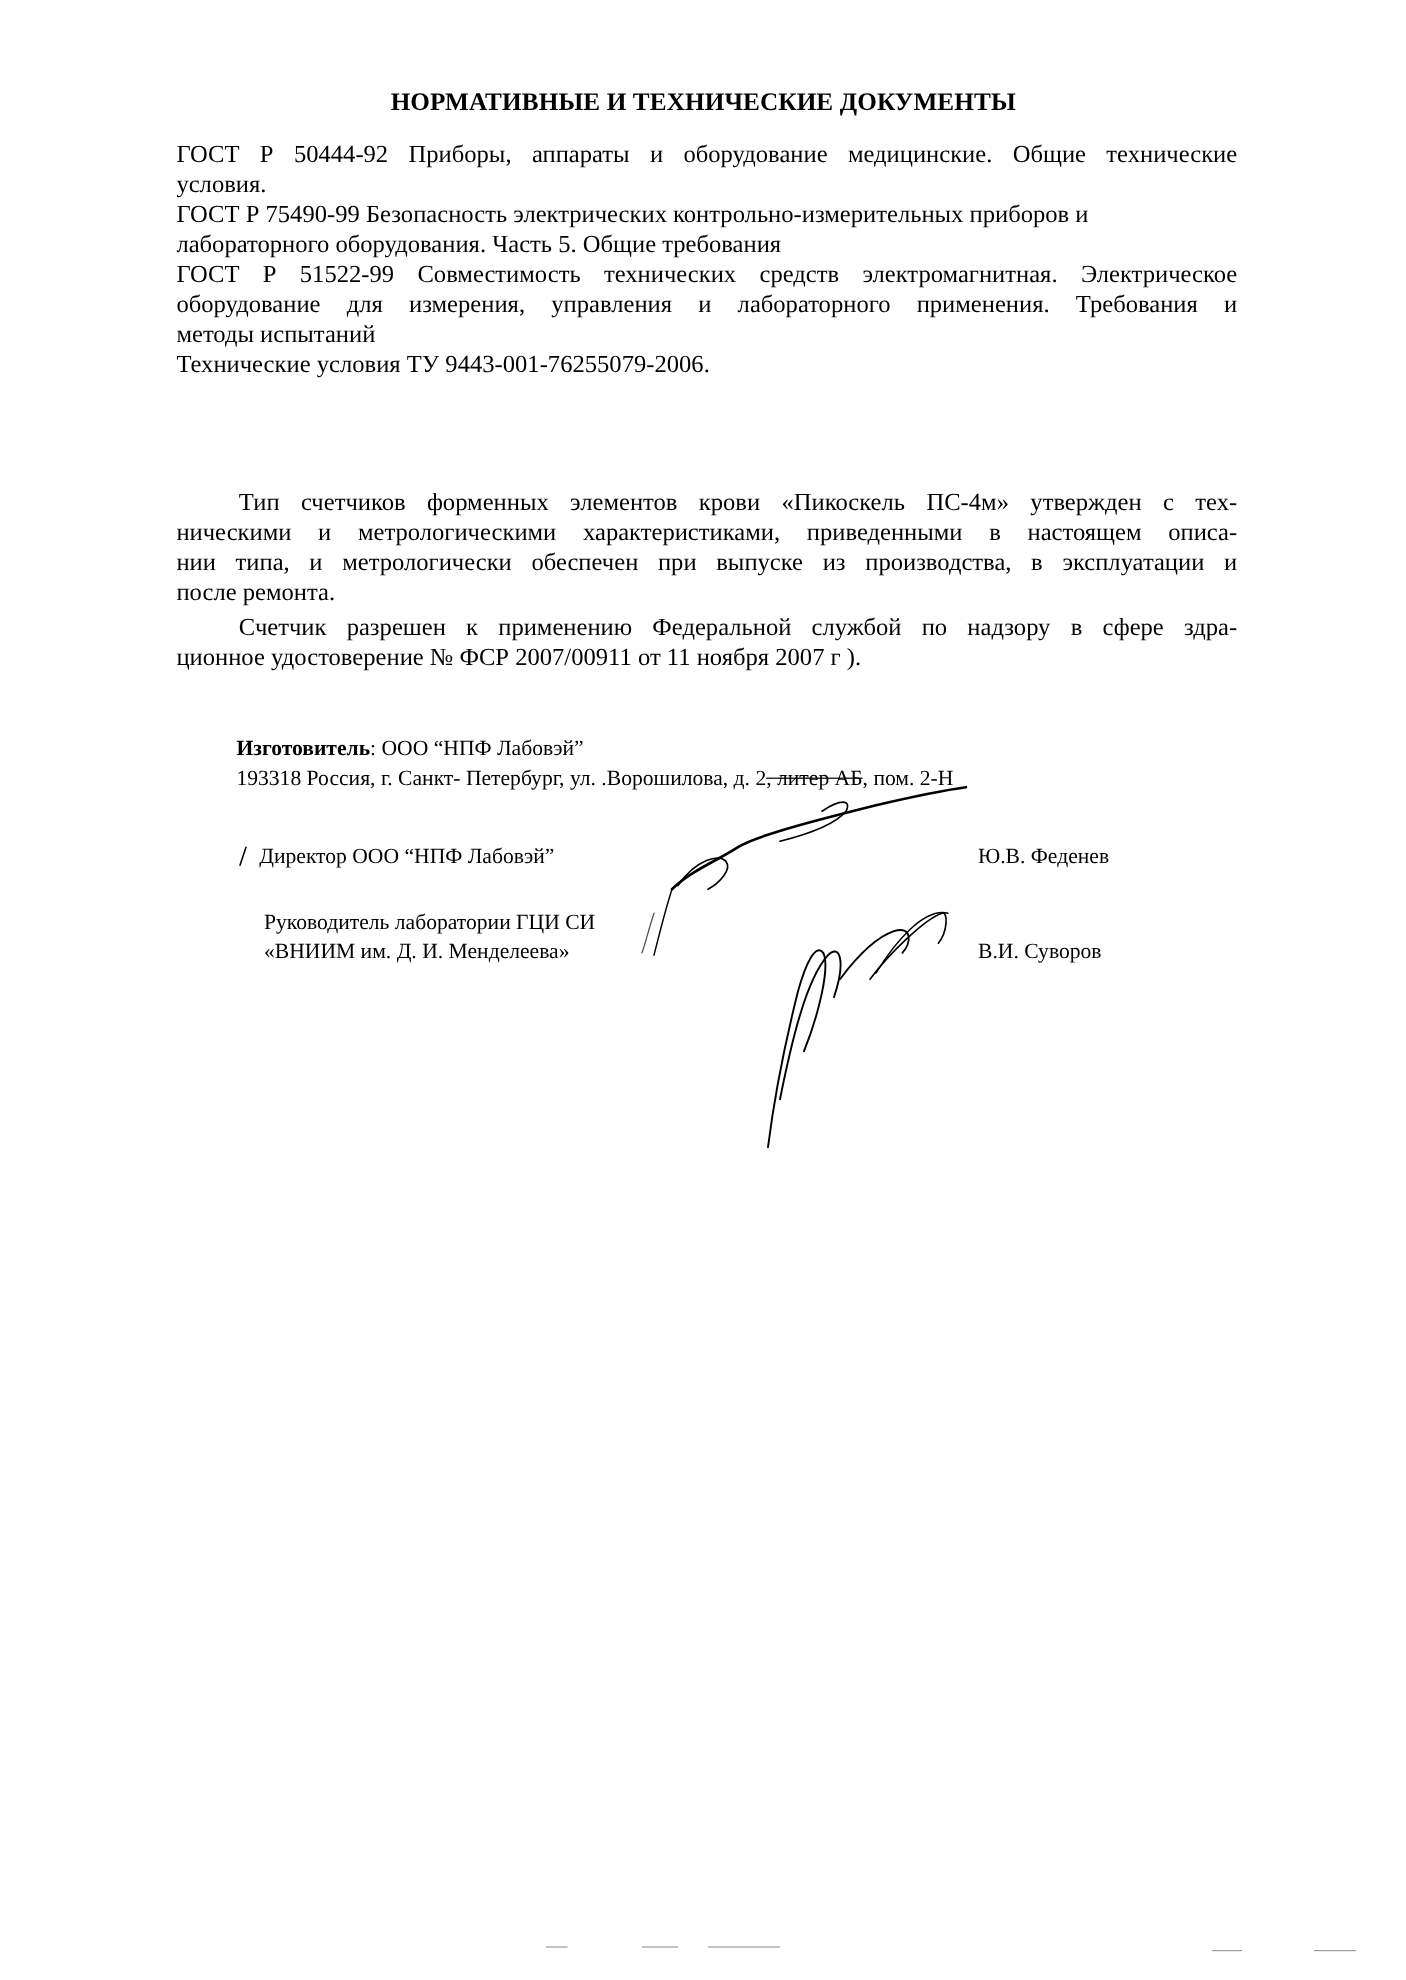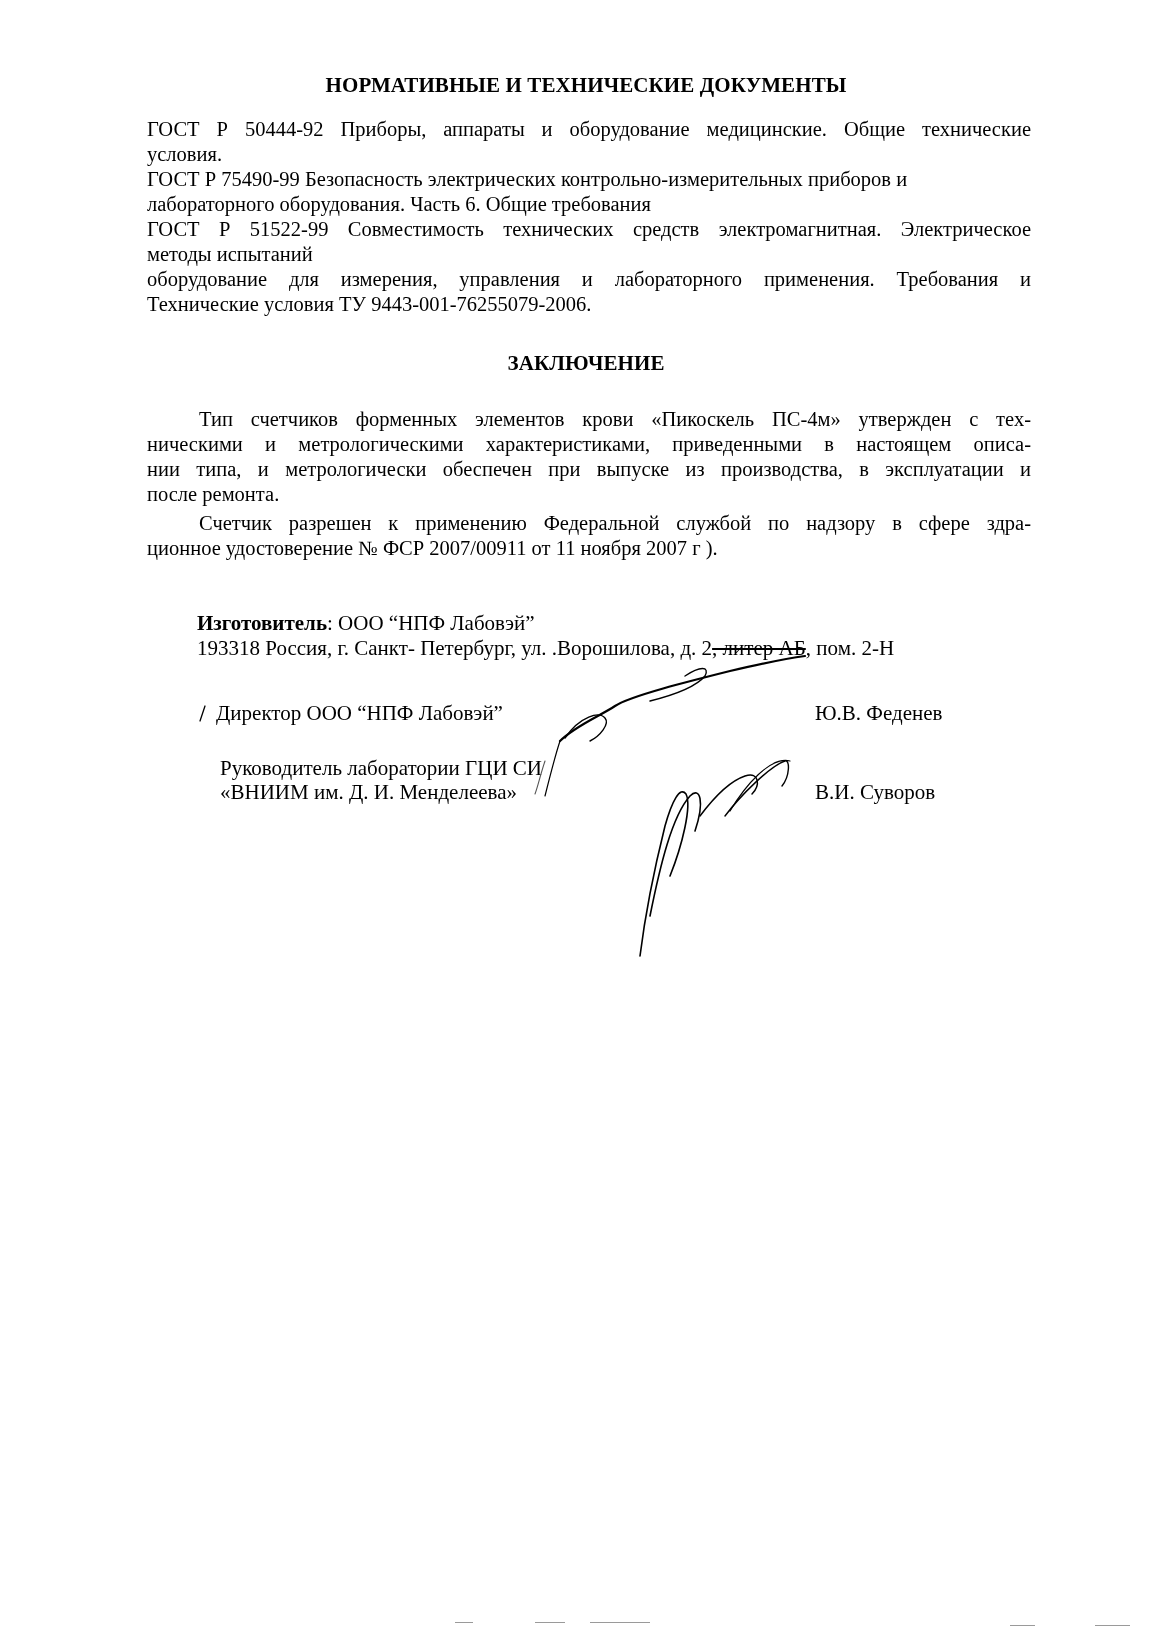--- a/index.html
+++ b/index.html
@@ -10,45 +10,44 @@
     }
     .page { position: absolute; left: 0; top: 16px; width: 1072px; height: 1650px; }
     .h-title {
       position: absolute; left: 0; width: 1172px; text-align: center;
       font-weight: bold; font-size: 21px; letter-spacing: 0.1px;
     }
     .para { position: absolute; left: 147px; width: 884px; font-size: 20.5px; line-height: 25px; }
     .para .row { display: block; white-space: nowrap; text-align: justify; text-align-last: justify; }
     .para .row.last { text-align-last: left; }
     .para .row.indent { padding-left: 52px; }
-    .abs { position: absolute; font-size: 21px; white-space: nowrap; line-height: 25px; }
+    .abs { position: absolute; font-size: 18px; white-space: nowrap; line-height: 25px; }
     .bold { font-weight: bold; }
     .strike { text-decoration: line-through; font-family: Liberation Serif, serif; }
     svg.sig { position: absolute; left: 0; top: 0; pointer-events: none; }
     .scan-noise { position: absolute; height: 1px; background: #9a9a9a; }
   </style>
 </head>
 <body>
 
 <div class="page">
 
   <div class="h-title" style="top:57px;">НОРМАТИВНЫЕ И ТЕХНИЧЕСКИЕ ДОКУМЕНТЫ</div>
 
   <div class="para" style="top:101px;">
     <span class="row">ГОСТ Р 50444-92 Приборы, аппараты и оборудование медицинские. Общие технические</span>
     <span class="row last">условия.</span>
     <span class="row" style="text-align-last:left;">ГОСТ Р 75490-99 Безопасность электрических контрольно-измерительных приборов и</span>
-    <span class="row last">лабораторного оборудования. Часть 6. Общие требования</span>
+    <span class="row last">лабораторного оборудования. Часть 5. Общие требования</span>
     <span class="row">ГОСТ Р 51522-99 Совместимость технических средств электромагнитная. Электрическое</span>
+    <span class="row">оборудование для измерения, управления и лабораторного применения. Требования и</span>
     <span class="row last">методы испытаний</span>
-    <span class="row">оборудование для измерения, управления и лабораторного применения. Требования и</span>
     <span class="row last">Технические условия ТУ 9443-001-76255079-2006.</span>
   </div>
 
-  <div class="h-title" style="top:335px;">ЗАКЛЮЧЕНИЕ</div>
 
   <div class="para" style="top:391px;">
     <span class="row indent">Тип счетчиков форменных элементов крови «Пикоскель ПС-4м» утвержден с тех-</span>
     <span class="row">ническими и метрологическими характеристиками, приведенными в настоящем описа-</span>
     <span class="row">нии типа, и метрологически обеспечен при выпуске из производства, в эксплуатации и</span>
     <span class="row last">после ремонта.</span>
   </div>
 
   <div class="para" style="top:495px;">
     <span class="row indent">Счетчик разрешен к применению Федеральной службой по надзору в сфере здра-</span>

